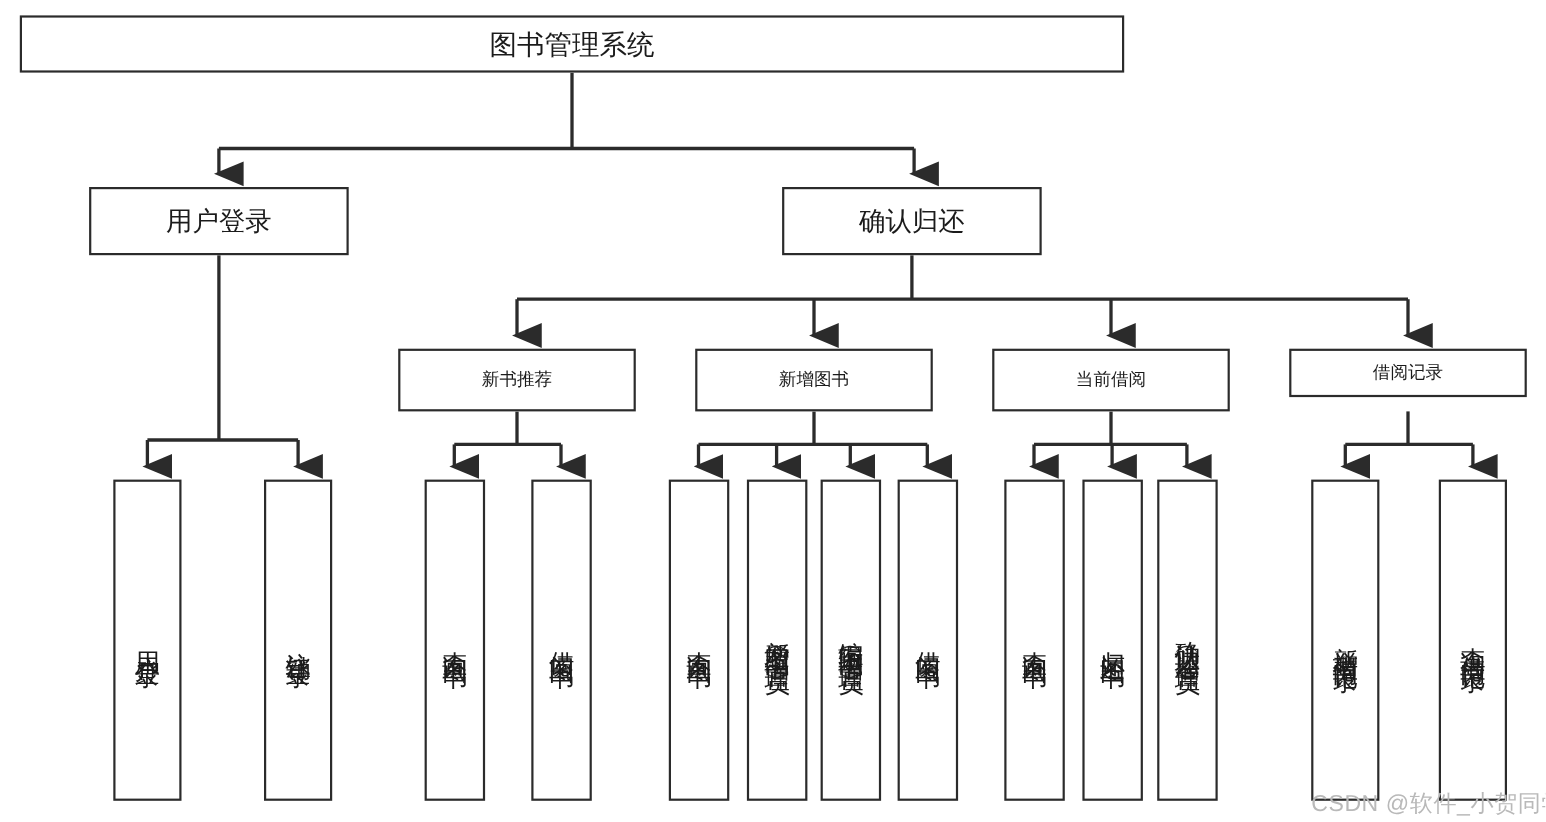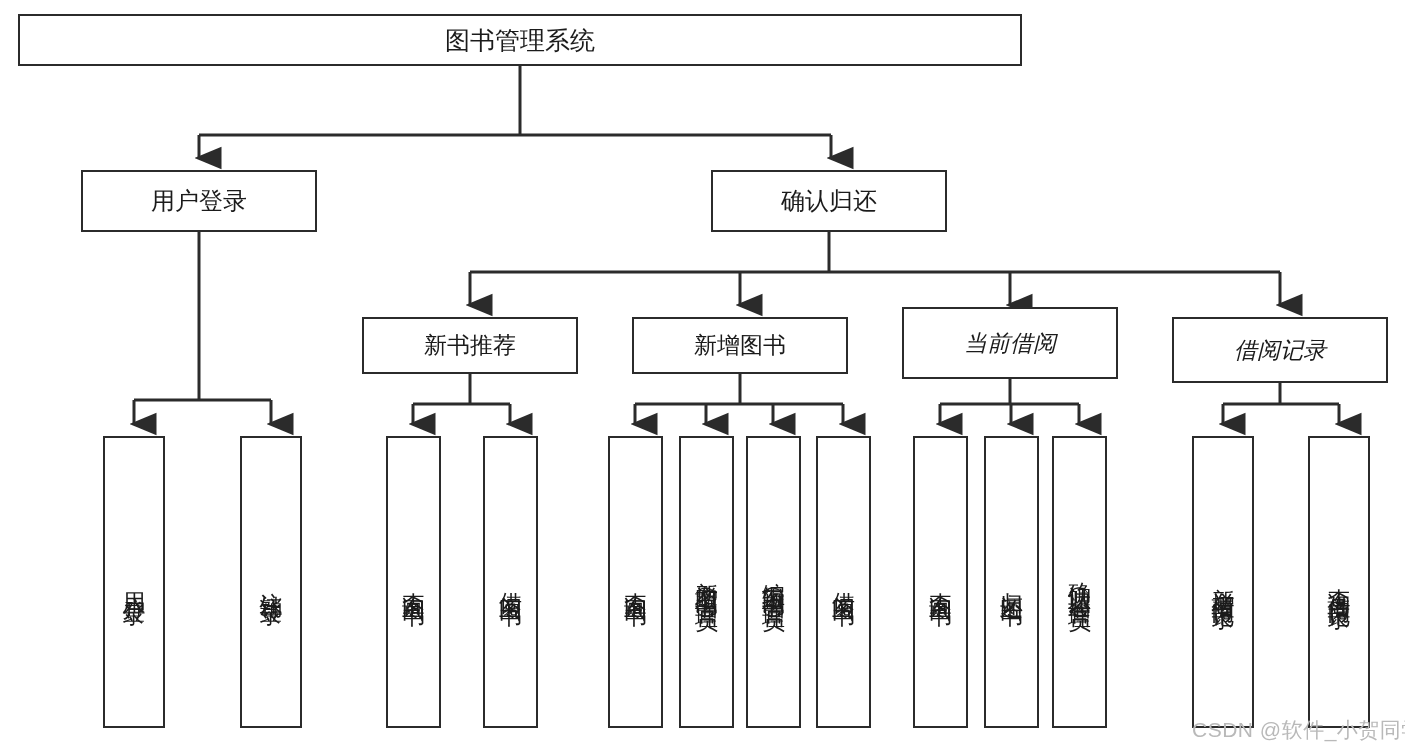--- a/index.html
+++ b/index.html
@@ -36,21 +36,21 @@
     justify-content: center;
     color: #1b1b1b;
   }
   .node.root {
     font-size: 25px;
   }
   .node.lvl2 {
     font-size: 24px;
   }
   .node.lvl3 {
-    font-size: 23px;
+    font-size: 16px;
     text-align: center;
   }
   
   .node.leaf {
     font-size: 23px;
   }
   .leaf .vlabel {
     writing-mode: vertical-rl;
     text-orientation: upright;
     letter-spacing: 4px;
@@ -131,24 +131,24 @@
   <div class="node lvl2" style="left:711px; top:170px; width:236px; height:62px;">
     <span>确认归还</span>
   </div>
 
   <div class="node lvl3" style="left:362px; top:317px; width:216px; height:57px;">
     <span>新书推荐</span>
   </div>
   <div class="node lvl3" style="left:632px; top:317px; width:216px; height:57px;">
     <span>新增图书</span>
   </div>
-  <div class="node lvl3" style="left:902px; top:307px; width:216px; height:72px;font-style:italic;">
+  <div class="node lvl3" style="left:902px; top:317px; width:216px; height:57px;">
     <span>当前借阅</span>
   </div>
-  <div class="node lvl3" style="left:1172px; top:317px; width:216px; height:66px;font-style:italic;">
+  <div class="node lvl3" style="left:1172px; top:317px; width:216px; height:44px;">
     <span>借阅记录</span>
   </div>
 
   <div class="node leaf" style="left:103px; top:436px; width:62px; height:292px;">
     <span class="vlabel">用户登录</span>
   </div>
   <div class="node leaf" style="left:240px; top:436px; width:62px; height:292px;">
     <span class="vlabel">注销登录</span>
   </div>
 

